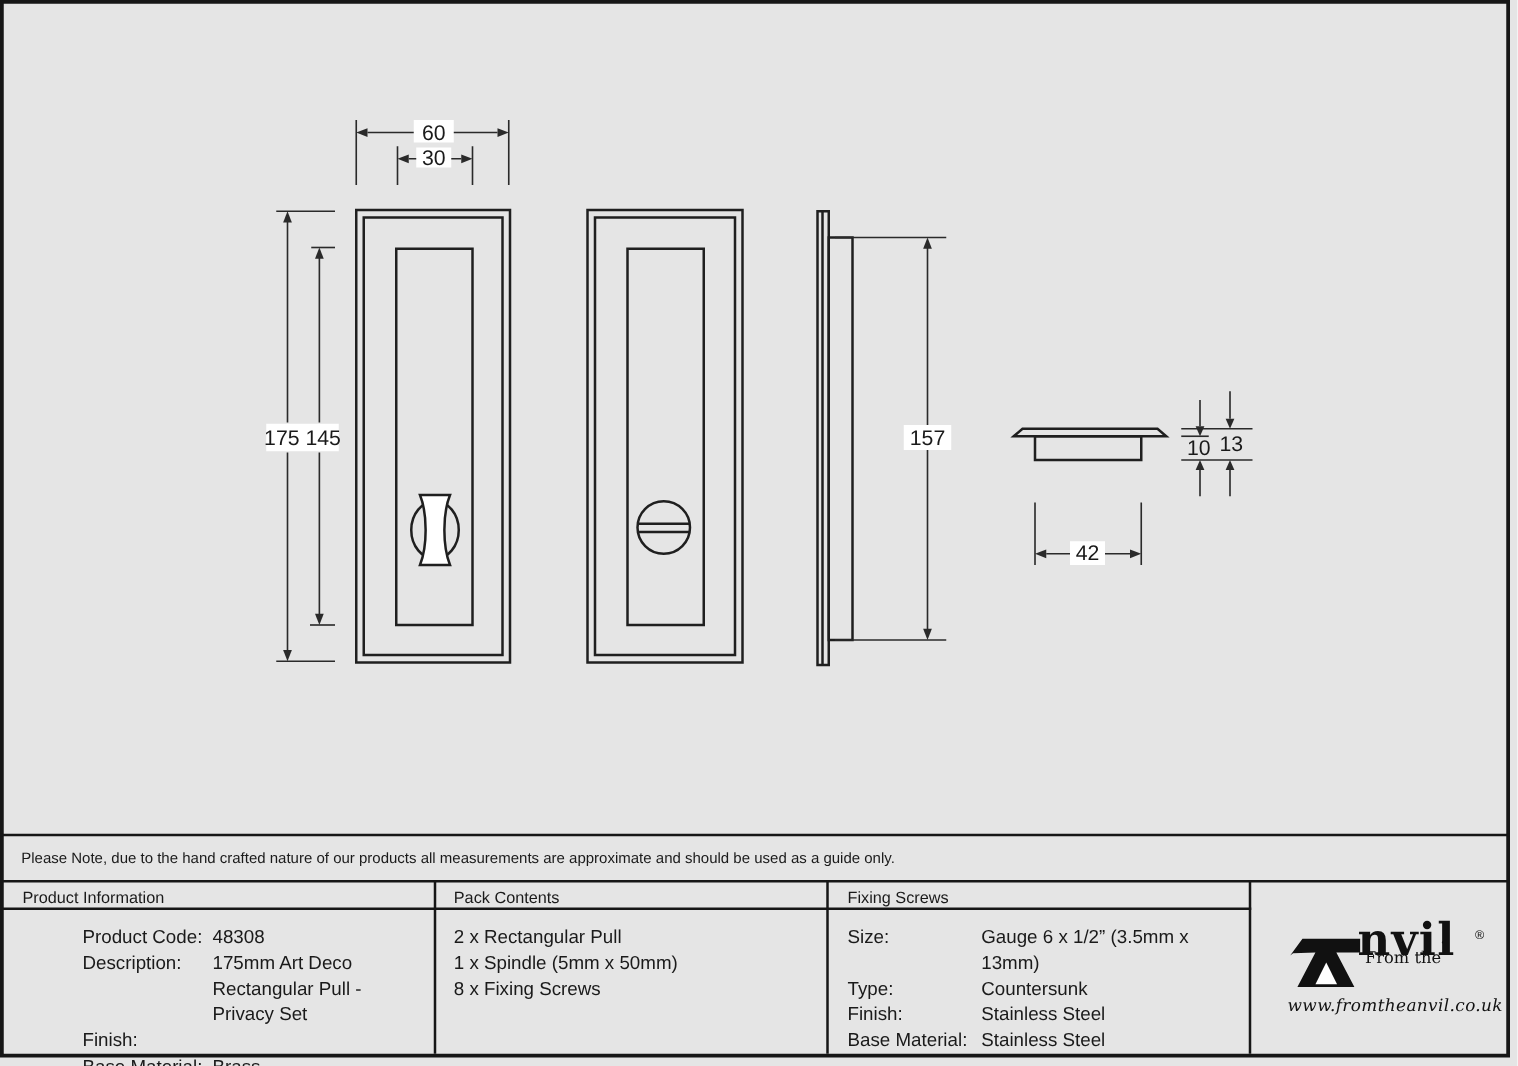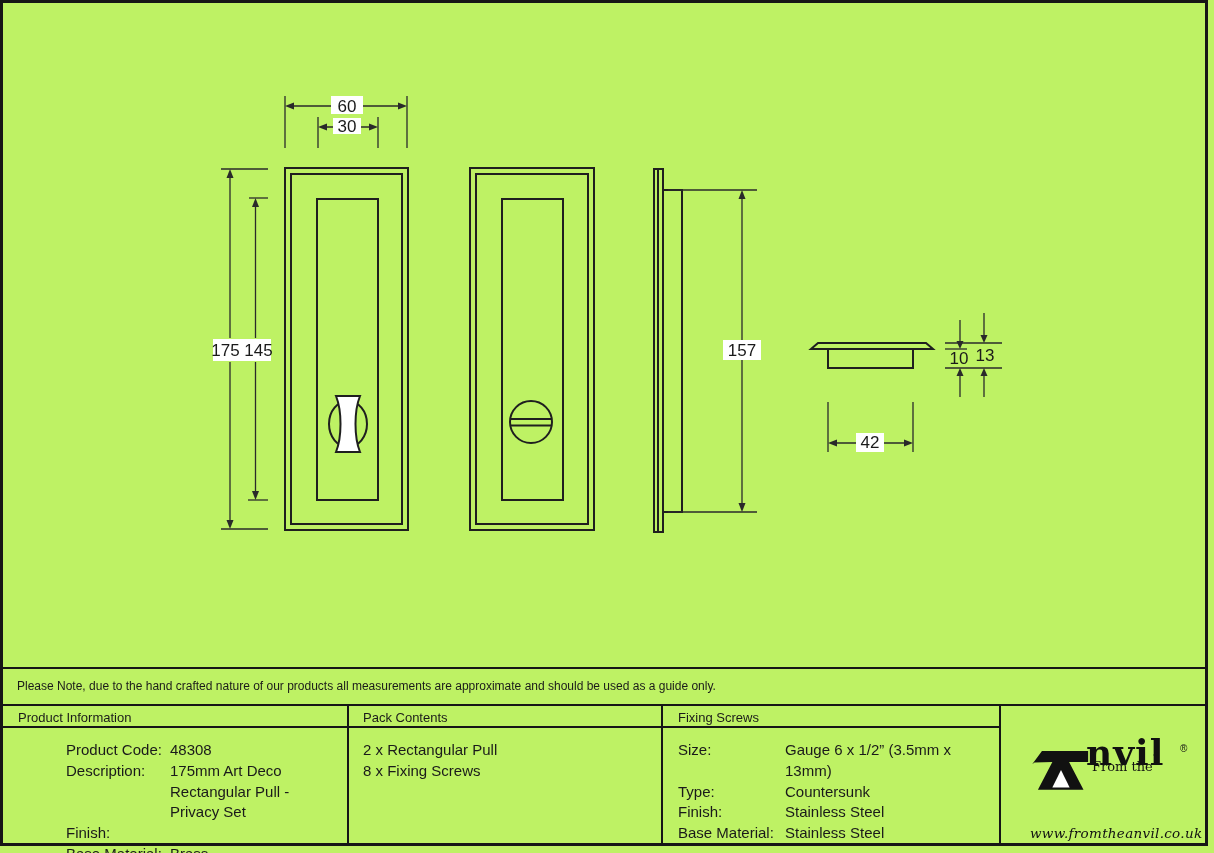--- a/index.html
+++ b/index.html
@@ -1,17 +1,17 @@
 <!DOCTYPE html>
 <html><head>
 <meta charset="utf-8">
 <style>
   html,body{margin:0;padding:0;background:#ffffff;}
   .page{
-    position:relative;width:1214px;height:853px;background:#bef264;overflow:hidden;
+    position:relative;width:1214px;height:853px;background:#e5e5e5;overflow:hidden;
     font-family:"Liberation Sans",sans-serif;color:#1a1a1a;
   }
   .frame{
     position:absolute;left:0;top:0;width:1208px;height:846px;
     border:3px solid #161616;box-sizing:border-box;pointer-events:none;
   }
   .drawing{position:absolute;left:0;top:0;}
   .hline,.vline{position:absolute;background:#161616;}
   .note-row{position:absolute;left:17px;top:679px;width:1170px;font-size:12px;}
   .tbl-header{position:absolute;font-size:13px;}
@@ -23,21 +23,21 @@
   .col-screws .spec-label{width:107px;}
   
   .logo-cell{position:absolute;left:1000px;top:705px;width:206px;height:138px;}
   .logo-inner{position:absolute;left:32px;top:38px;width:165px;height:72px;color:#111;}
   .anvil-glyph{position:absolute;left:0;top:4px;}
   .logo-fromthe{position:absolute;left:60px;top:4px;font-family:"DejaVu Serif","Liberation Serif",serif;font-size:13px;margin-top:12px;}
   .logo-diamond{position:absolute;left:121px;top:6px;font-size:10px;}
   .logo-wordmark{position:absolute;left:54px;top:-12px;font-family:"DejaVu Serif","Liberation Serif",serif;font-weight:bold;font-size:36px;line-height:1.2;letter-spacing:1px;}
   .logo-reg{position:absolute;left:148px;top:0px;font-size:10px;}
   .logo-url{position:absolute;left:-2px;top:54px;width:169px;text-align:center;
-    font-family:"DejaVu Serif","Liberation Serif",serif;font-style:italic;font-size:13.5px;letter-spacing:0.3px;margin-top:28px;}
+    font-family:"DejaVu Serif","Liberation Serif",serif;font-style:italic;font-size:13.5px;letter-spacing:0.3px;}
   svg text{font-family:"Liberation Sans",sans-serif;font-size:17px;fill:#1a1a1a;}
 </style>
 </head>
 <body>
 
 <div class="page">
 
   <svg class="drawing" width="1214" height="668" viewBox="0 0 1214 668">
 
     <g fill="none" stroke="#1f1f1f" stroke-width="2">
@@ -179,20 +179,21 @@
       <span class="spec-label">Finish:</span>
     </div>
     <div class="spec-row">
       <span class="spec-label">Base Material:</span>
       <span class="spec-value">Brass</span>
     </div>
   </div>
 
   <div class="col col-pack" style="left:363px;top:740px;width:290px;">
     <div>2 x Rectangular Pull</div>
+    <div>1 x Spindle (5mm x 50mm)</div>
     <div>8 x Fixing Screws</div>
   </div>
 
   <div class="col col-screws" style="left:678px;top:740px;width:316px;">
     <div class="spec-row">
       <span class="spec-label">Size:</span>
       <span class="spec-value">Gauge 6 x 1/2” (3.5mm x 13mm)</span>
     </div>
     <div class="spec-row">
       <span class="spec-label">Type:</span>

